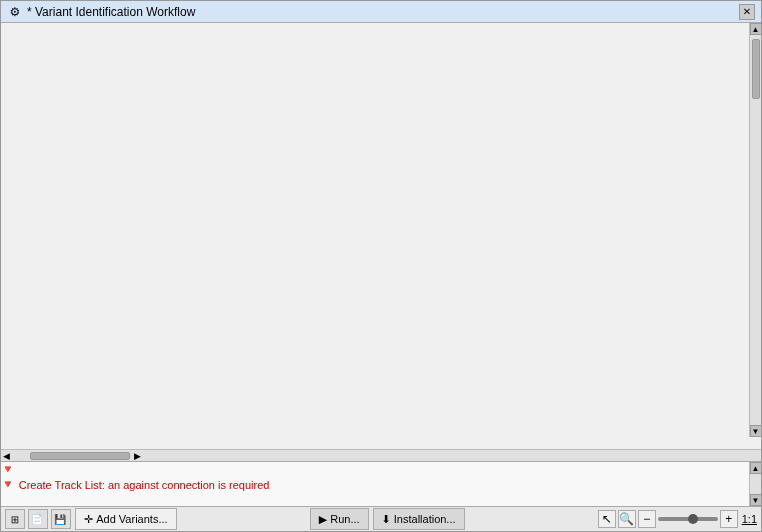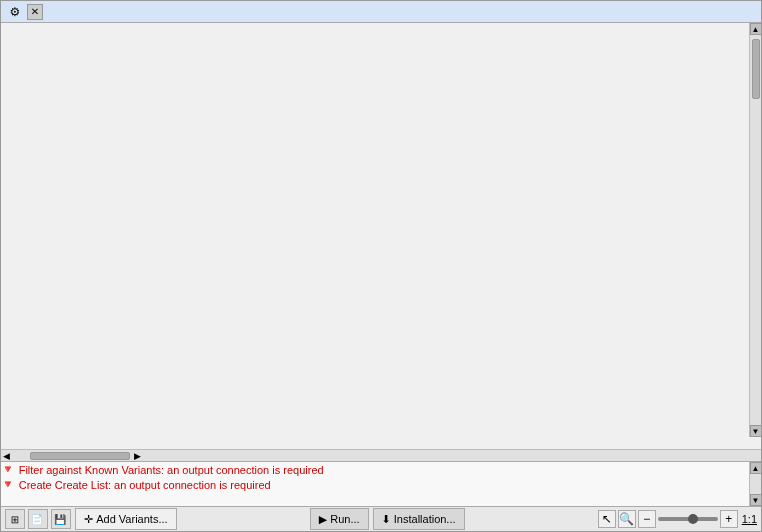--- a/index.html
+++ b/index.html
@@ -50,20 +50,21 @@
     .status-row { display: flex; height: 50px; }
     .status-content { flex: 1; display: flex; flex-direction: column; overflow: hidden; }
   </style>
 </head>
 <body>
 
 <div class="app-window">
 
   <div class="title-bar">
     <span class="icon">⚙</span>
+    <span class="title">* Variant Identification Workflow</span>
     <div class="close-btn">✕</div>
   </div>
 
   <div class="main-area">
     <div style="position:relative; flex:1; overflow:hidden;">
       <div class="canvas-area">
 
         <svg class="arrows-svg">
 
           <line x1="255" y1="130" x2="255" y2="158" stroke="#555" stroke-width="1.5" marker-end="url(#arrow)"></line>
@@ -100,25 +101,24 @@
       <div style="font-size:9px; cursor:pointer;">◀</div>
       <div class="scroll-h-thumb"></div>
       <div style="font-size:9px; margin-left:4px; cursor:pointer;">▶</div>
     </div>
 
     <div class="status-bar">
       <div class="status-row">
         <div class="status-content">
           <div class="status-msg error">
             <span style="color:#cc0000; font-size:11px;">🔻</span>
-            <span>Filter against Known Variants: an output connection is required</span>
           </div>
           <div class="status-msg error">
             <span style="color:#cc0000; font-size:11px;">🔻</span>
-            <span>Create Create List: an output connection is required</span>
+            <span>Create Track List: an against connection is required</span>
           </div>
         </div>
         <div class="status-scroll">
           <div class="status-scroll-btn">▲</div>
           <div style="flex:1;"></div>
           <div class="status-scroll-btn">▼</div>
         </div>
       </div>
 
       <div class="bottom-toolbar">

